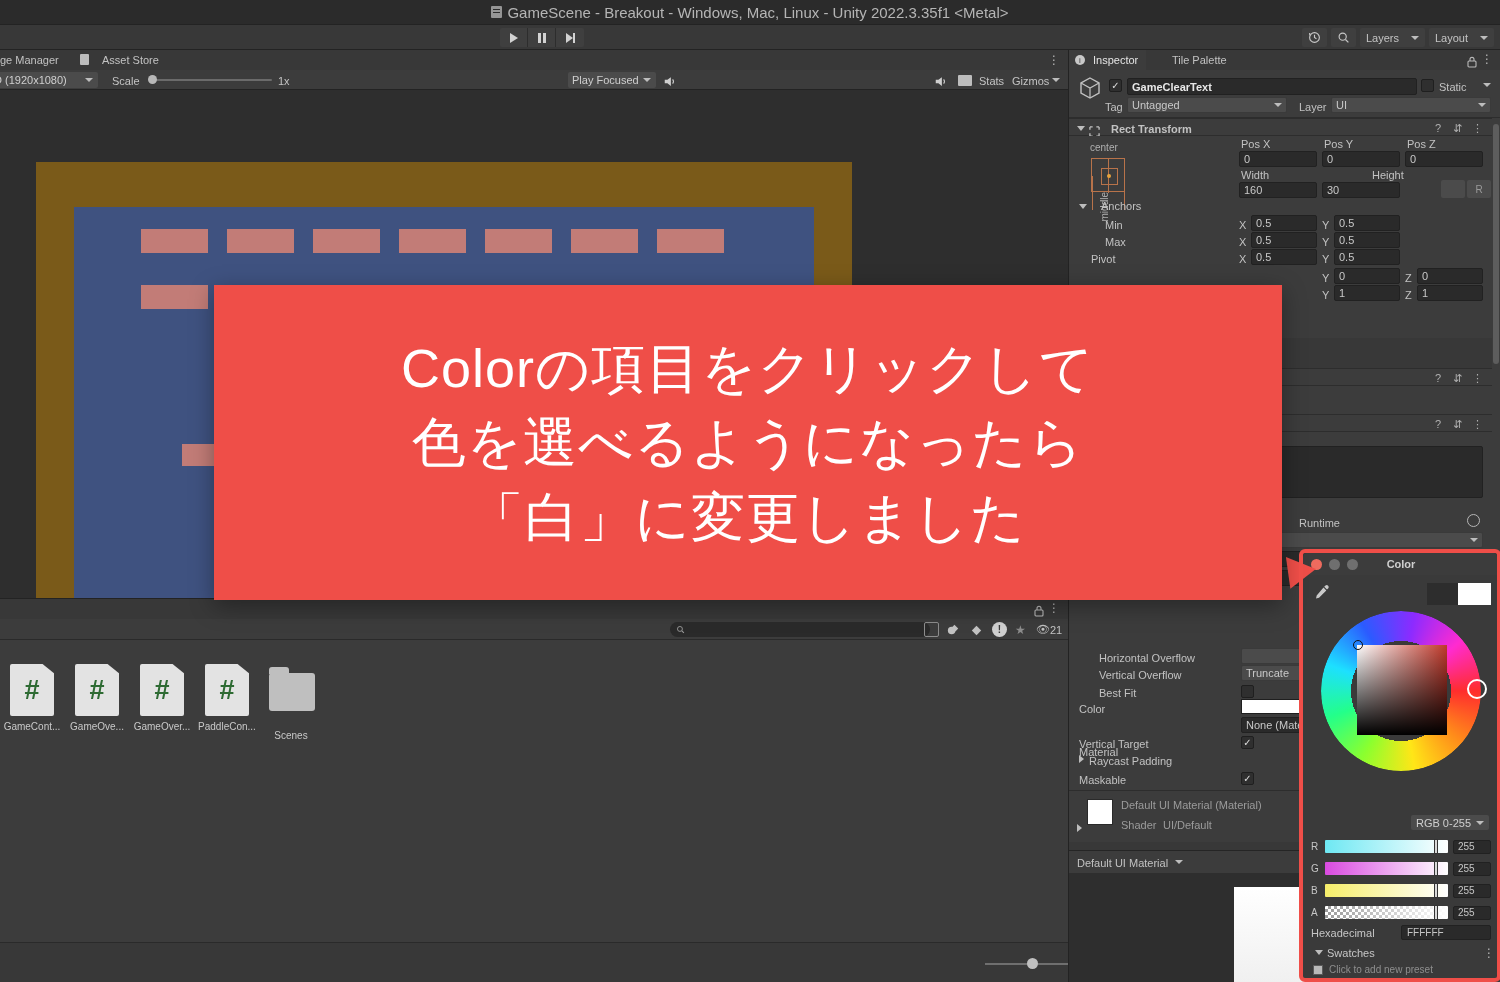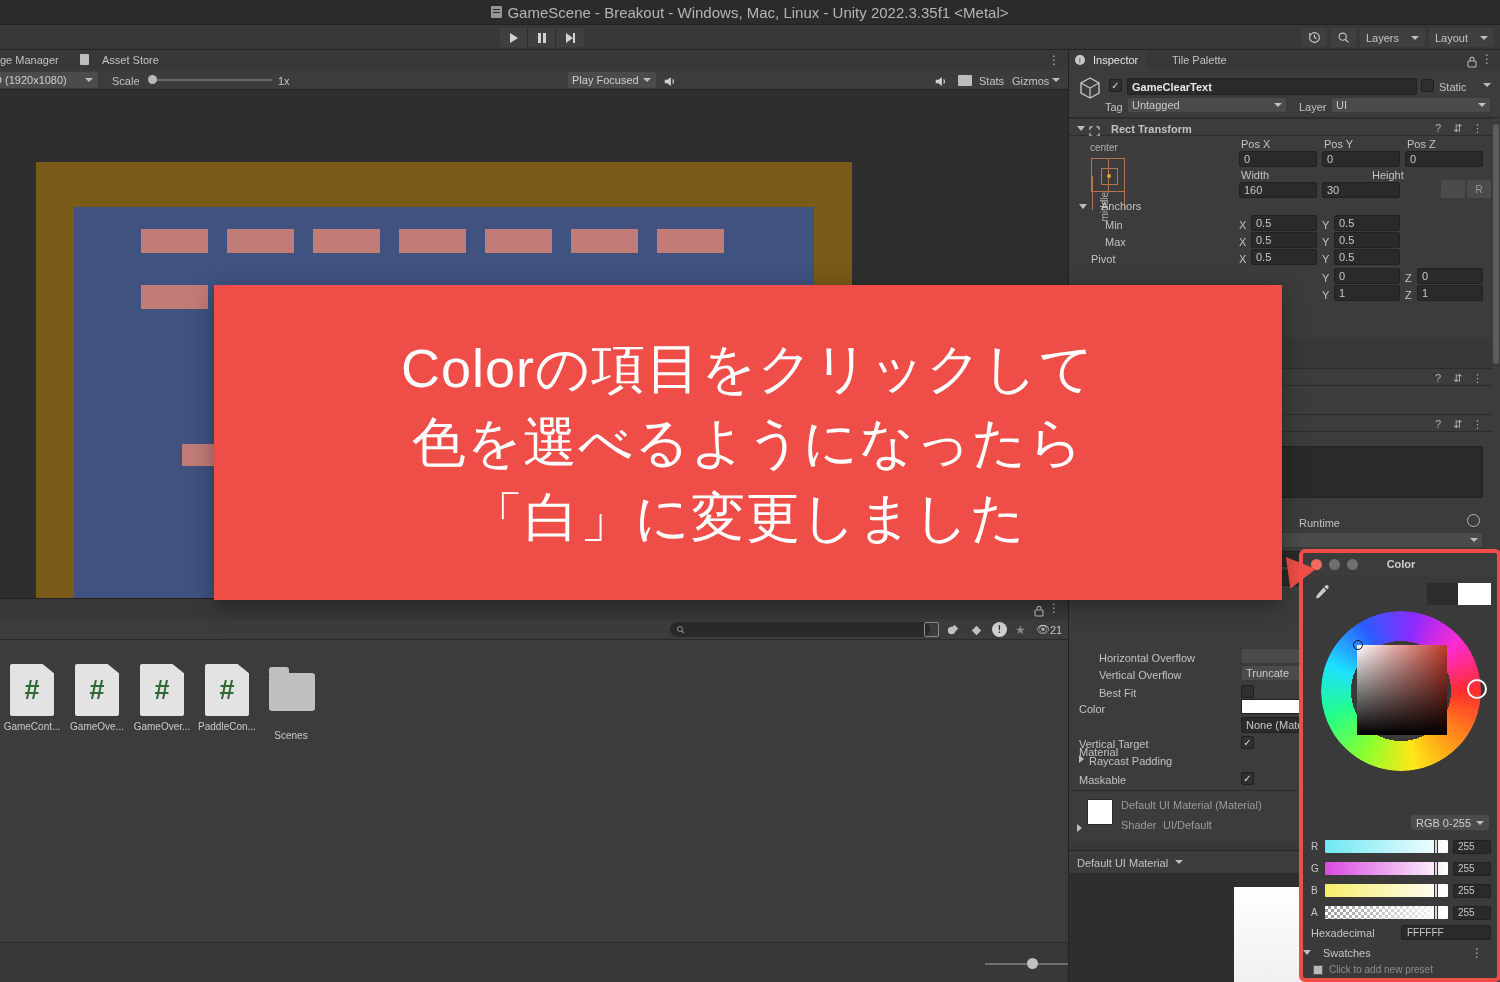--- a/index.html
+++ b/index.html
@@ -155,21 +155,21 @@
      display:flex; align-items:center; gap:5px; padding:0 5px; }
   .slider-row { position:absolute; left:8px; width:180px; height:15px; display:flex; align-items:center; gap:5px; }
   .slider-row .ch { width:9px; color:#c6c6c6; font-size:10px; }
   .slider-bar { flex:1; height:13px; border-radius:1px; position:relative; }
   .slider-bar .sk { position:absolute; right:10px; top:-1px; width:4px; height:15px; background:#d8d8d8; border:1px solid #333;}
   .slider-val { width:38px; height:14px; background:#2a2a2a; border:1px solid #212121; border-radius:2px;
      color:#c6c6c6; font-size:10px; display:flex; align-items:center; padding-left:4px; }
   #hexrow { position:absolute; left:8px; top:372px; width:180px; height:15px; display:flex; align-items:center; justify-content:space-between;text-align:center; }
   #hexfield { width:90px; height:15px; background:#2a2a2a; border:1px solid #212121; border-radius:2px;
      color:#c6c6c6; font-size:10px; display:flex; align-items:center; padding-left:5px; }
-  #swrow { position:absolute; left:0; top:393px; width:180px; height:13px; display:flex; align-items:center; gap:12px; }
+  #swrow { position:absolute; left:12px; top:393px; width:180px; height:13px; display:flex; align-items:center; gap:4px; }
   #presetrow { position:absolute; left:10px; top:410px; width:180px; height:13px; display:flex; align-items:center; gap:6px; }
   #preset-sq { width:10px; height:10px; background:#b9b9b9; border:1px solid #5a5a5a; }
 
   
   #callout {
     left:214px; top:285px; width:1068px; height:315px;
     background:#ef4e48; z-index:50;
     display:flex; flex-direction:column; align-items:center; justify-content:center;
     box-shadow: 0 6px 22px rgba(0,0,0,.35);
   }

